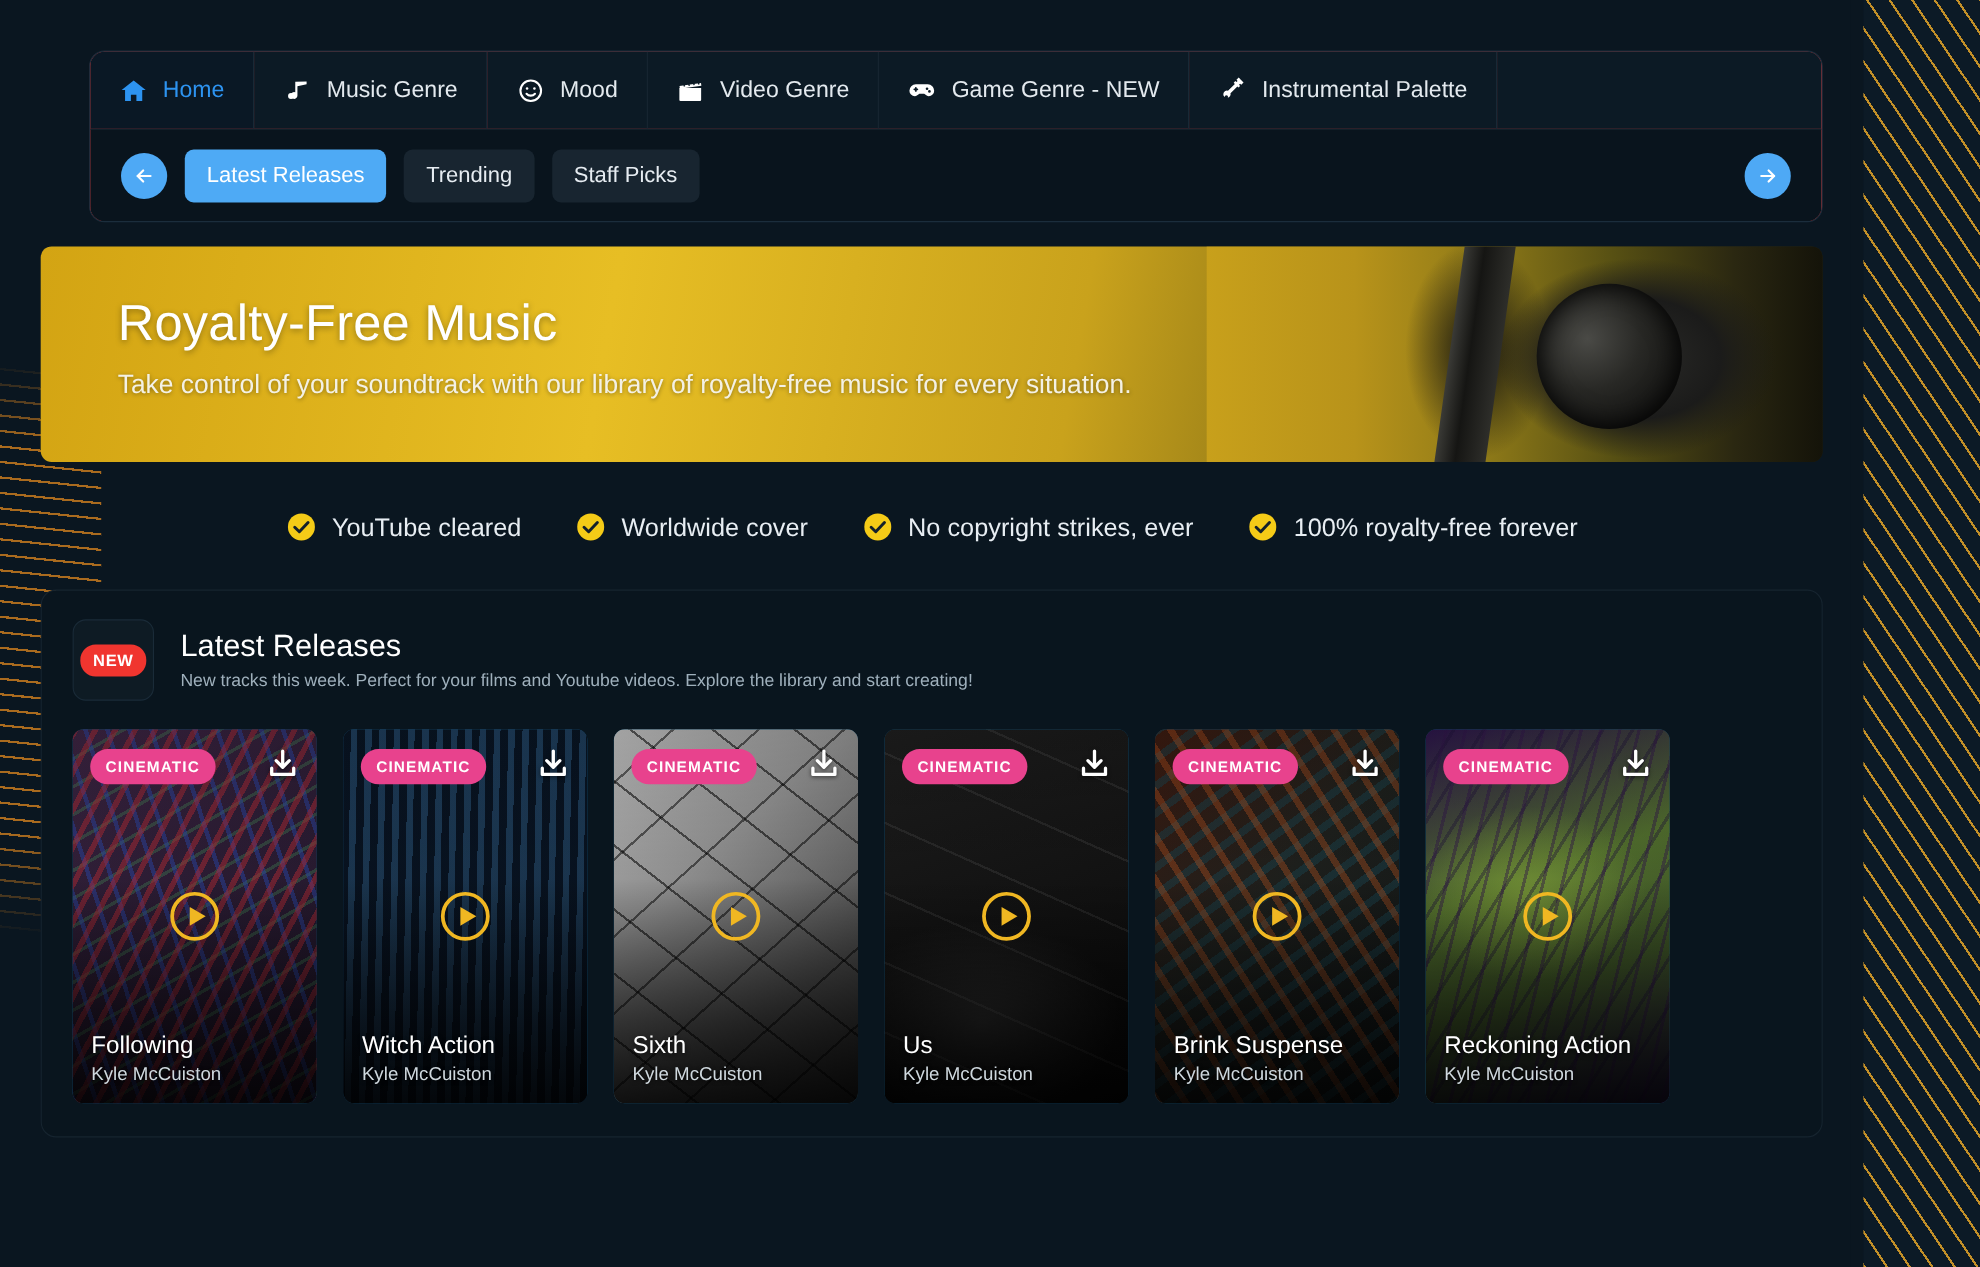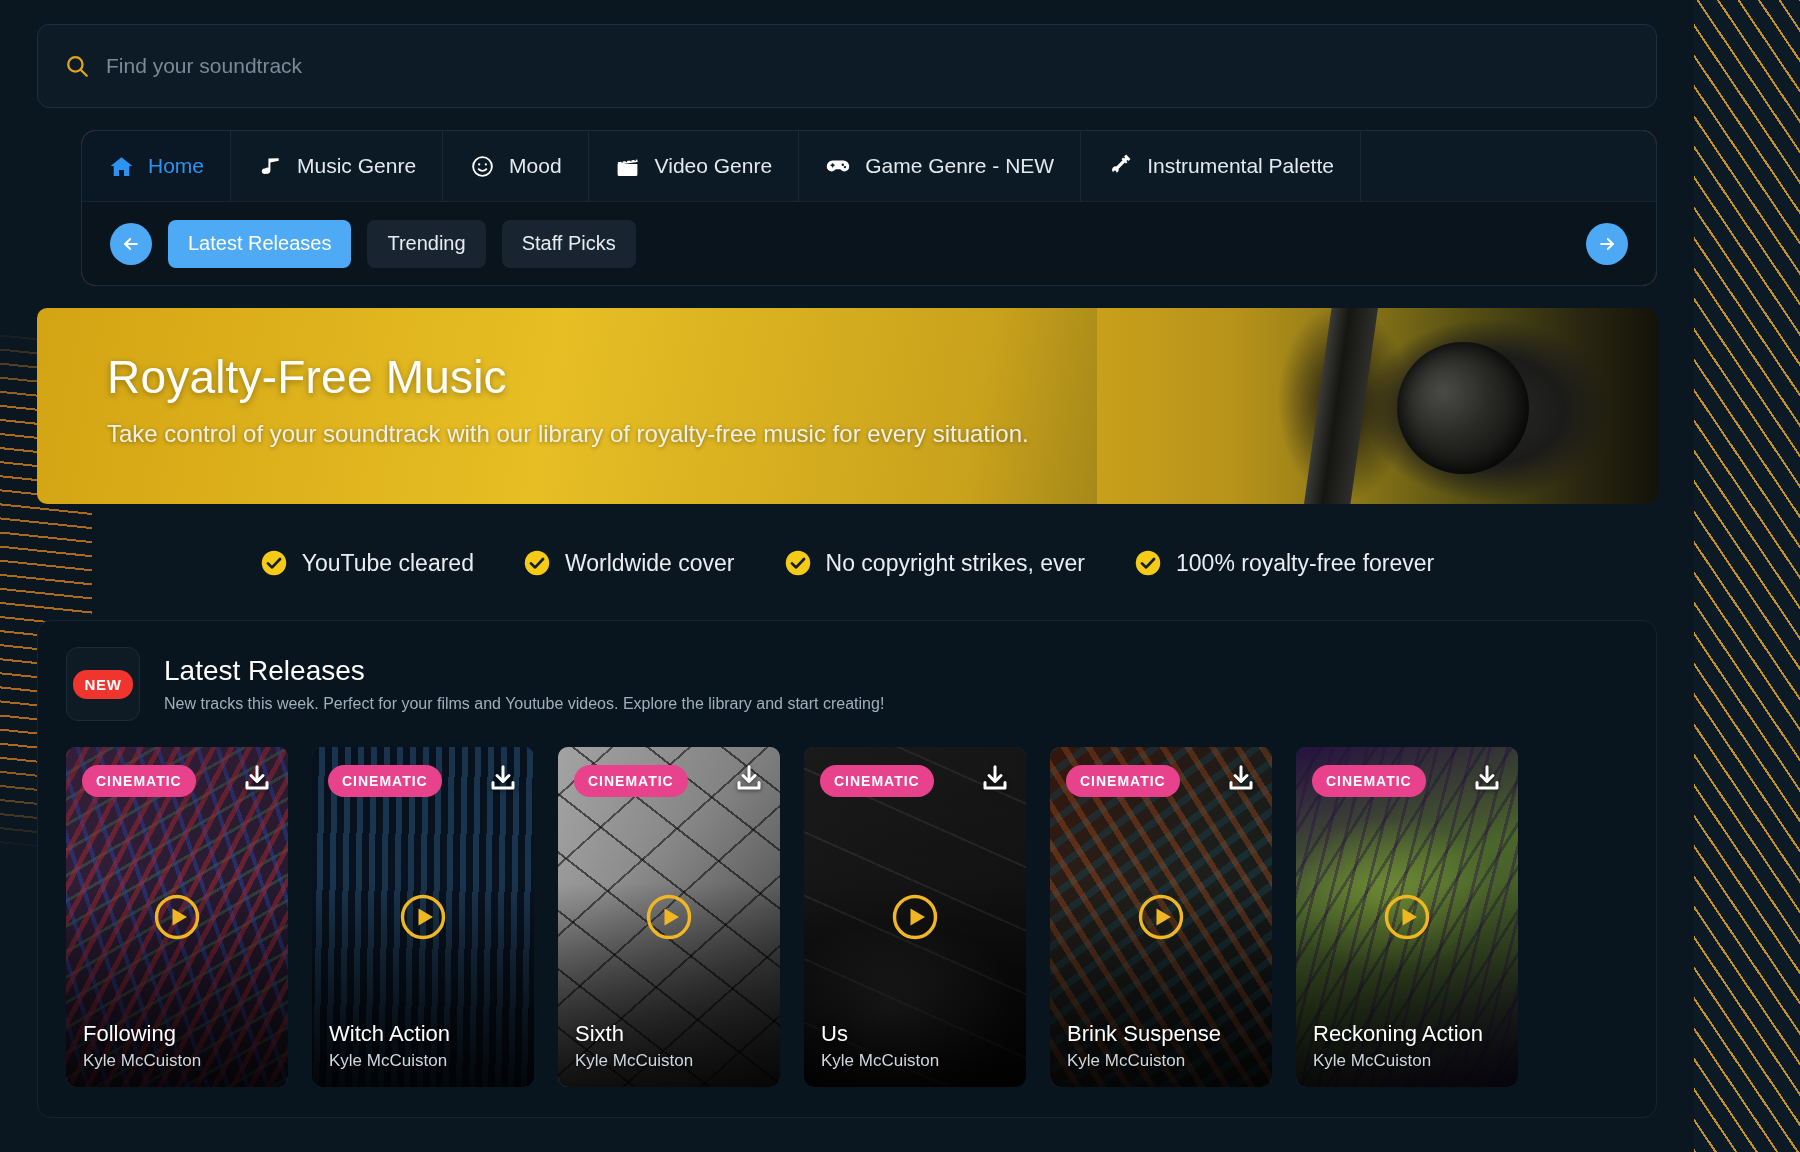--- a/index.html
+++ b/index.html
@@ -356,29 +356,20 @@
 <div id="root">
 
   <div class="edge-left"></div>
   <div class="edge-left-fade"></div>
   <div class="edge-right-gutter"></div>
   <div class="edge-right"></div>
 
   <div class="page">
     <div class="inner">
 
-      <div class="search-wrap">
-        <span class="search-icon">
-          <svg width="26" height="26" viewBox="0 0 24 24" fill="none" stroke="#e0a51a" stroke-width="2.1" stroke-linecap="round">
-            <circle cx="10.5" cy="10.5" r="6.6"></circle>
-            <line x1="15.4" y1="15.4" x2="21" y2="21"></line>
-          </svg>
-        </span>
-        <input class="search-input" type="text" placeholder="Find your soundtrack" style="">
-      </div>
 
       <div class="nav-card">
 
         <div class="tabs">
 
           <div class="tab active">
             <span class="ic">
               <svg width="25" height="25" viewBox="0 0 24 24" fill="#2d93f0">
                 <path d="M12 3 1.5 11.4h3V21h5.1v-5.6h4.8V21h5.1v-9.6h3L12 3z"></path>
               </svg>

